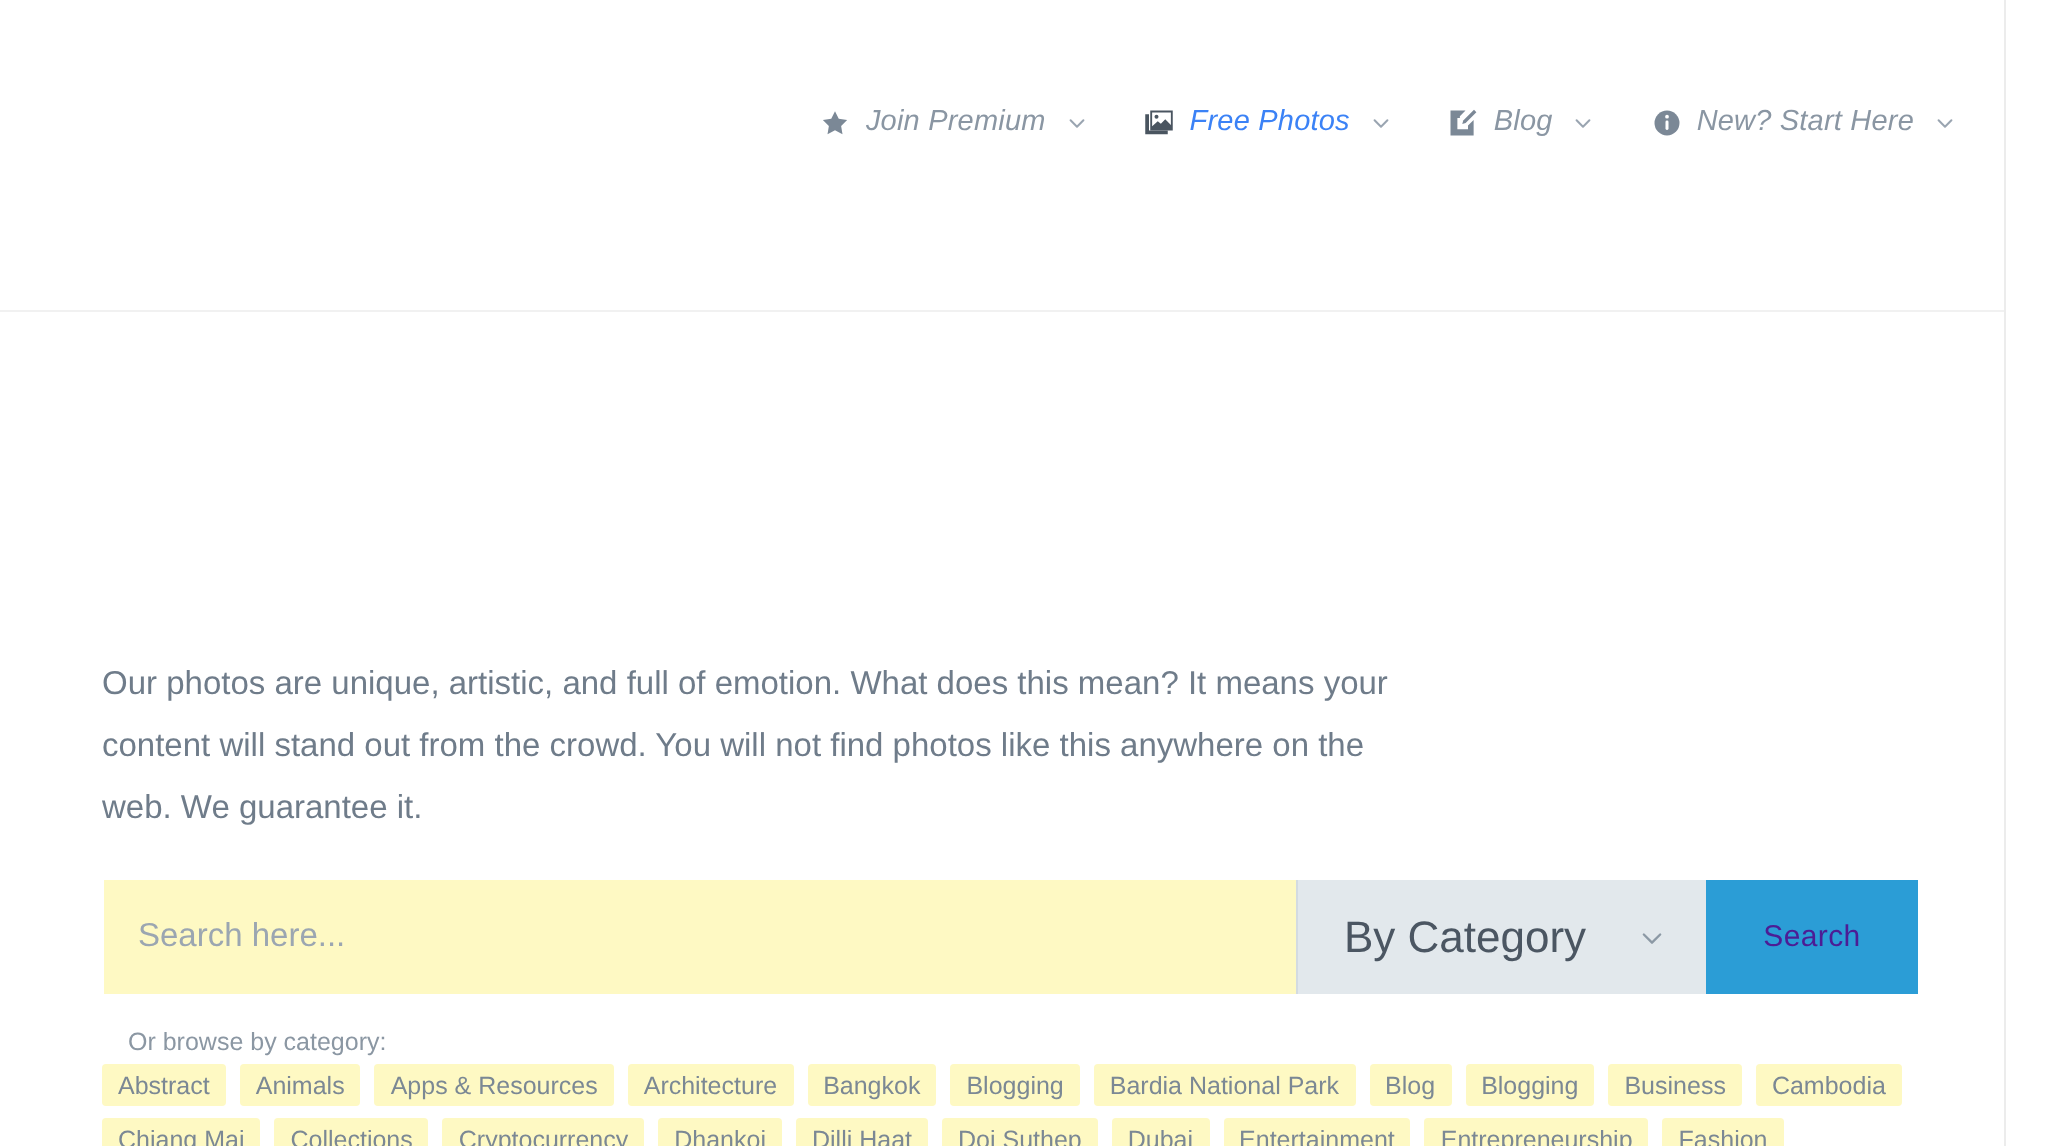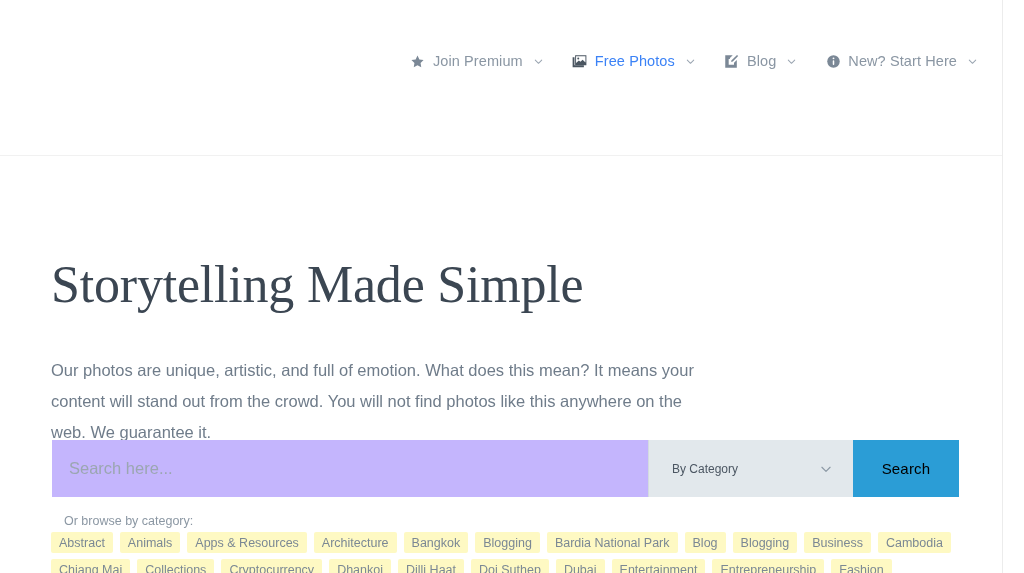--- a/index.html
+++ b/index.html
@@ -64,20 +64,21 @@
   #main-nav {
     position: absolute;
     left: 430;
     top: 49px;
     right: 25px;
     height: 24px;
     display: flex;
     justify-content: flex-end;
     align-items: flex-end;
     gap: 0px;
+    font-style: italic;
   }
 
   .nav-item {
     display: flex;
     align-items: center;
     height: 24px;
     margin-left: 28px;
     cursor: pointer;
     white-space: nowrap;
   }
@@ -121,82 +122,81 @@
 
   #hero-paragraph {
     position: absolute;
     left: 51px;
     top: 327px;
     width: 665px;
     font-size: 16.5px;
     line-height: 31px;
     color: #6f7c8a;
     font-weight: 400;
-    margin-top: 28px;
   }
 
   
   #search-bar {
     position: absolute;
     left: 52px;
     top: 440px;
     width: 907px;
     height: 57px;
     display: flex;
     align-items: stretch;
     background: #e2e8ec;
   }
 
   #search-input {
     flex: 0 0 597px;
     width: 597px;
     height: 57px;
     border: 0;
     outline: 0;
-    background: #c4b5fd;
+    background: #fef9c3;
     padding: 4px 17px;
     font-family: "Liberation Sans", sans-serif;
     font-size: 16.5px;
     color: #4b5662;
     border-right: 1px solid #d3dbe1;
   }
   #search-input::placeholder { color: #9ba6b1; opacity: 1; }
 
   #category-select {
     position: relative;
     flex: 0 0 204px;
     width: 204px;
     height: 57px;
     background: #e2e8ec;
     display: flex;
     align-items: center;
     cursor: pointer;
   }
   #category-select-label {
     padding-left: 23px;
-    font-size: 12px;
+    font-size: 22px;
     color: #4b5662;
   }
   #category-caret {
     position: absolute;
     right: 20px;
     top: 50%;
     transform: translateY(-50%);
     color: #8c99a5;
     display: block;
   }
   #category-caret svg { display: block; }
 
   #search-button {
     flex: 1 1 auto;
     height: 57px;
     border: 0;
     outline: 0;
     background: #2b9dd6;
-    color: #000000;
+    color: #4c1d95;
     font-family: "Liberation Sans", sans-serif;
     font-size: 15px;
     font-weight: 400;
     cursor: pointer;
     letter-spacing: 0.2px;
   }
 
   
   #browse-label {
     position: absolute;
@@ -302,21 +302,20 @@
           <span class="nav-caret">
             <svg width="11" height="11" viewBox="0 0 24 24" fill="none" stroke="currentColor" stroke-width="2.2" stroke-linecap="round" stroke-linejoin="round">
               <polyline points="5 9 12 16 19 9"></polyline>
             </svg>
           </span>
         </div>
 
       </nav>
     </header>
 
-    <h1 id="hero-heading">Storytelling Made Simple</h1>
 
     <p id="hero-paragraph">Our photos are unique, artistic, and full of emotion. What does this mean? It means your content will stand out from the crowd. You will not find photos like this anywhere on the web. We guarantee it.</p>
 
     <div id="search-bar">
 
       <input id="search-input" type="text" placeholder="Search here..." style="">
 
       <div id="category-select">
         <span id="category-select-label">By Category</span>
         <span id="category-caret">

